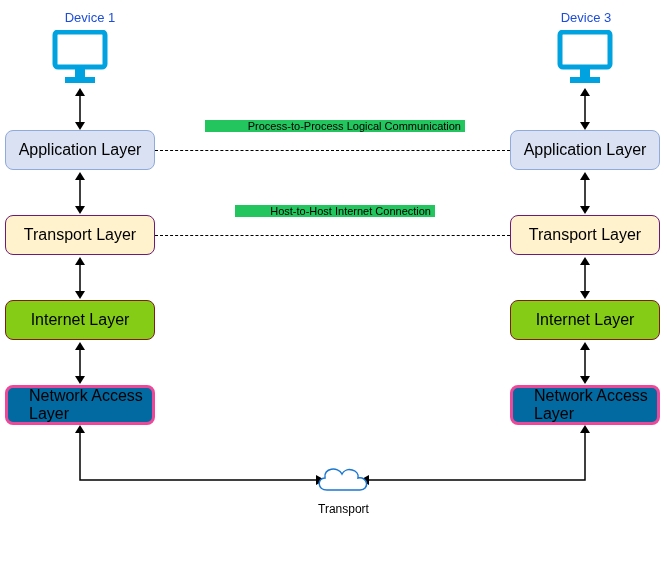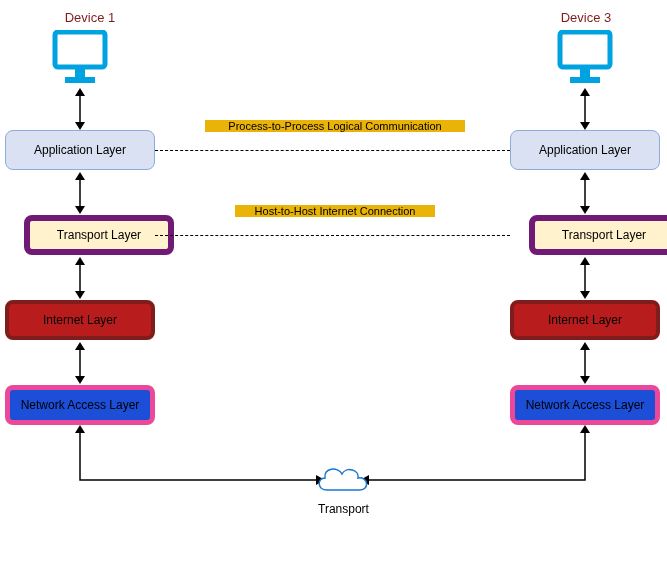--- a/index.html
+++ b/index.html
@@ -8,54 +8,54 @@
     padding: 0;
     width: 667px;
     height: 561px;
     font-family: Arial, Helvetica, sans-serif;
     position: relative;
     background: #fff;
   }
   .device-label {
     position: absolute;
     font-size: 13px;
-    color: #7f1d1d;
+    color: #1d4ed8;
     text-align: center;
   }
   .monitor-icon {
     position: absolute;
     width: 60px;
     height: 55px;
   }
   .layer-box {
     position: absolute;
     width: 150px;
     height: 40px;
     border-radius: 8px;
     display: flex;
     align-items: center;
     justify-content: center;
-    font-size: 12px;
+    font-size: 16px;
     color: #000;
   }
   .layer-app { background: #d9e1f2; border: 1px solid #8faadc; }
-  .layer-transport { background: #fff2cc; border: 6px solid #701a75; margin-left: 19px; }
-  .layer-internet { background: #b91c1c; border: 4px solid #7f1d1d; }
-  .layer-network { background: #1d4ed8; border: 5px solid #ec4899; }
+  .layer-transport { background: #fff2cc; border: 1px solid #701a75; }
+  .layer-internet { background: #84cc16; border: 1px solid #7f1d1d; }
+  .layer-network { background: #0369a1; border: 3px solid #ec4899; padding-left: 21px; }
   .dashed-line {
     position: absolute;
     border-top: 1px dashed #000;
     height: 0;
   }
   .comm-label {
     position: absolute;
     font-size: 11px;
     color: #000;
-    text-align: center;
-    background: #eab308;
+    text-align: right;
+    background: #22c55e;
     padding: 0 4px;
   }
   .arrow {
     position: absolute;
   }
   .cloud-label {
     position: absolute;
     font-size: 12px;
     color: #000;
     text-align: center;

